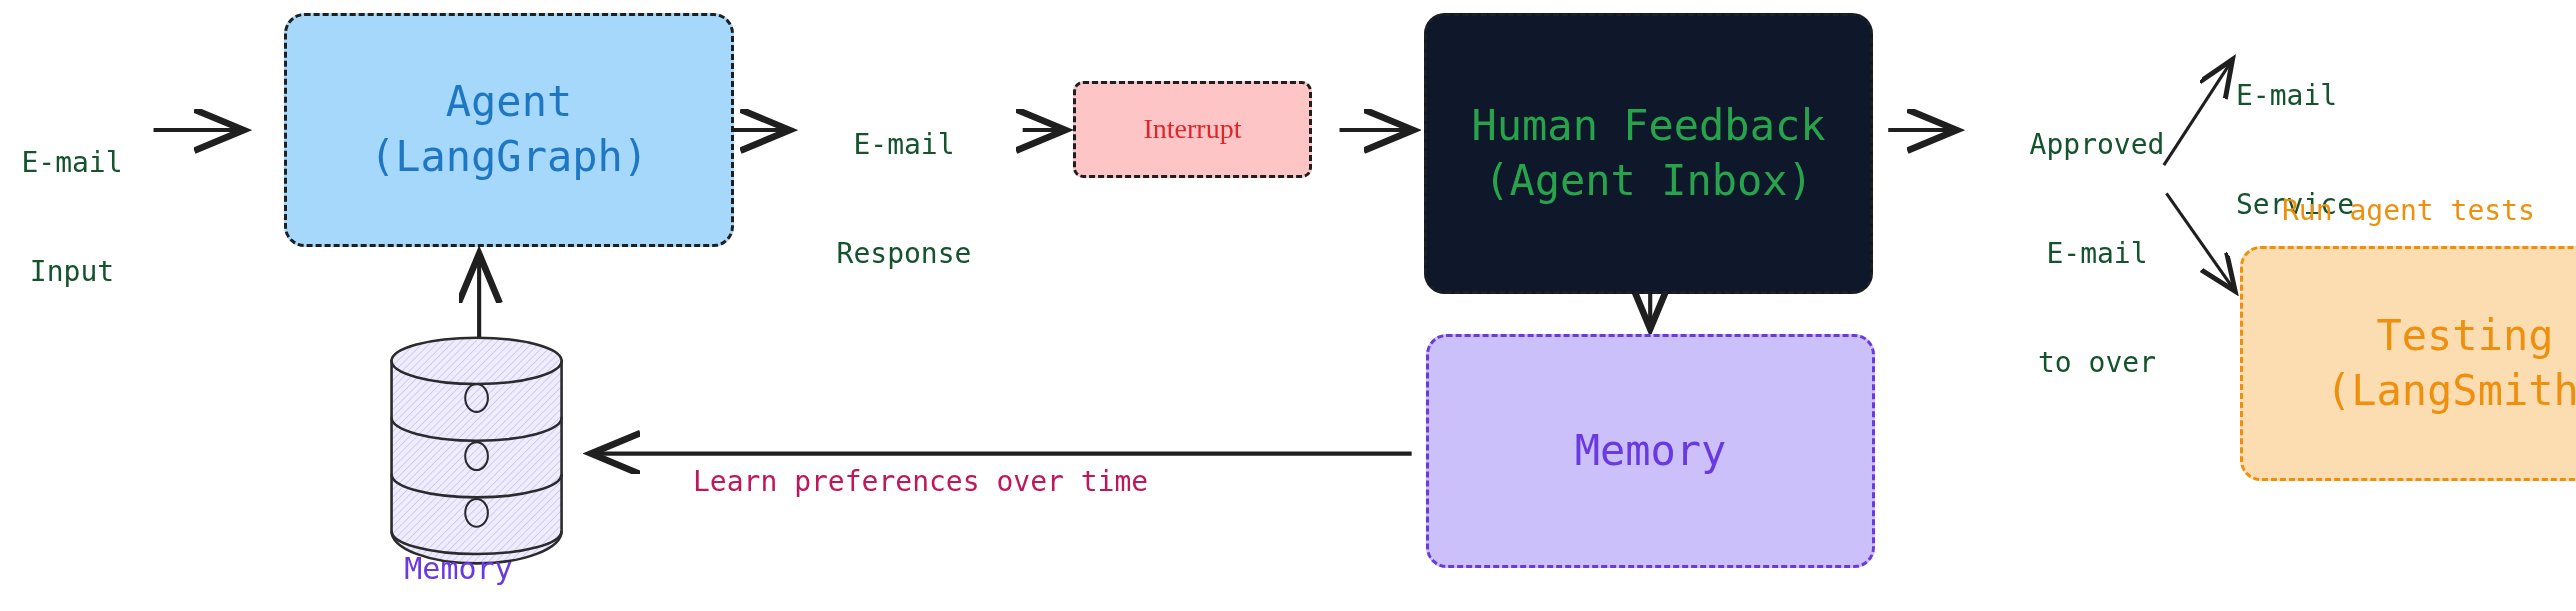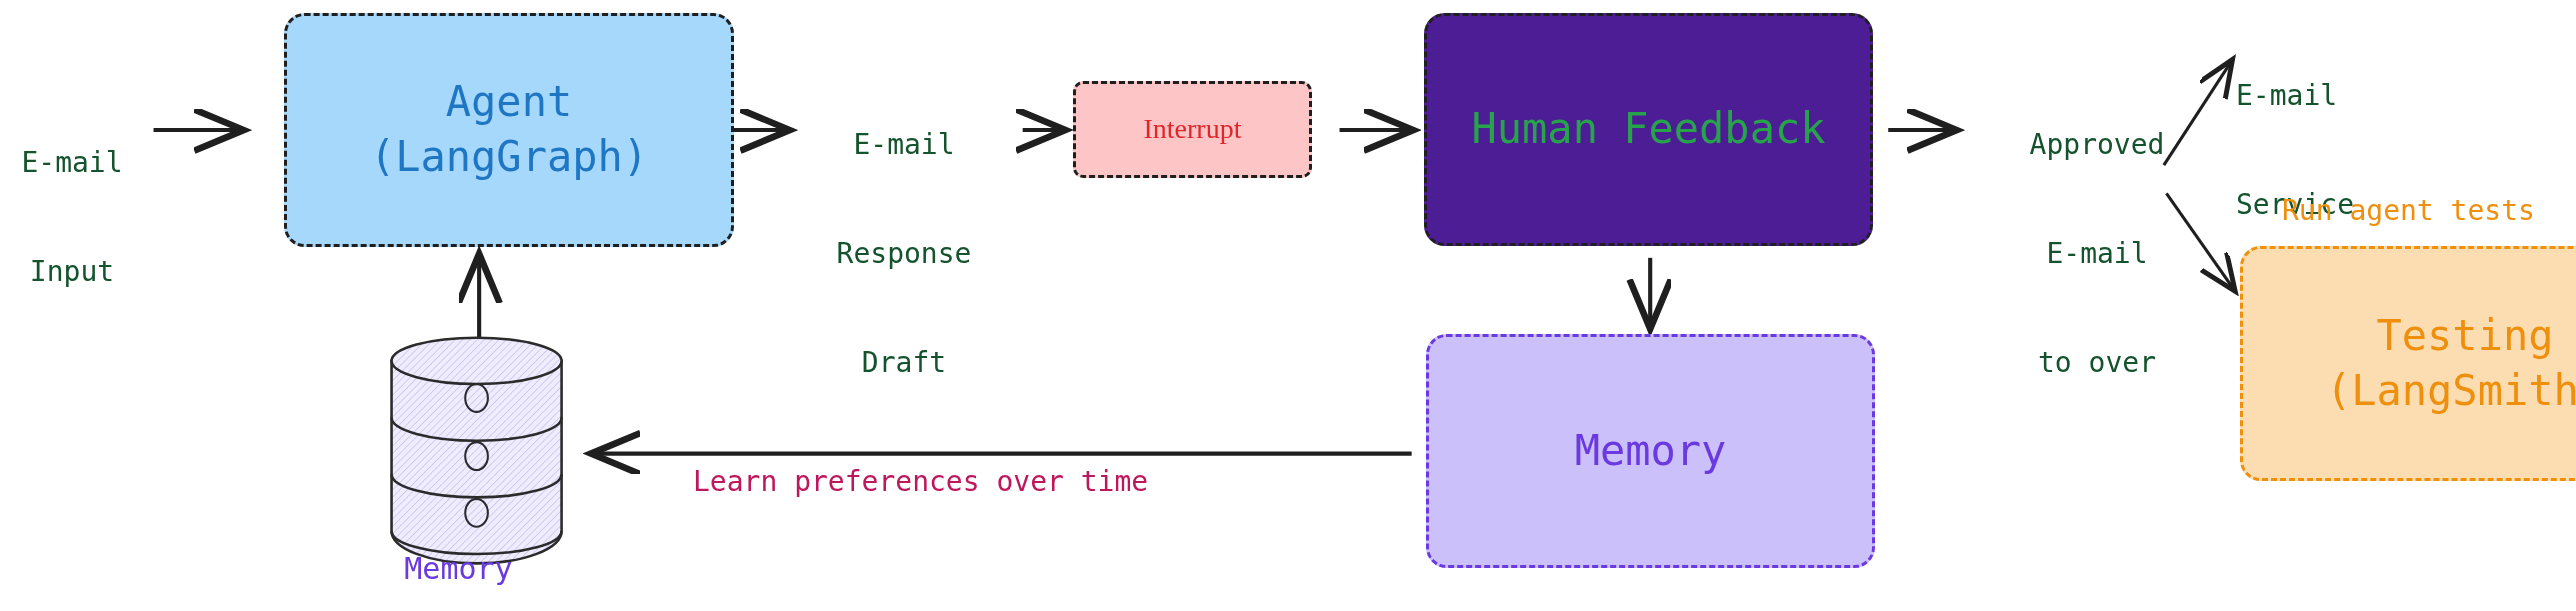--- a/index.html
+++ b/index.html
@@ -45,22 +45,22 @@
   #node-interrupt {
     left: 1073px; top: 81px; width: 239px; height: 97px;
     background: #fdc5c5;
     border: 3.1px dashed #1f1f1f;
     border-radius: 10px;
     color: #e0252b;
     font-size: 28px;
     font-family: Liberation Serif, serif;
   }
   #node-human-feedback {
-    left: 1424px; top: 13px; width: 449px; height: 233px;
-    background: #4c1d95;
+    left: 1424px; top: 13px; width: 449px; height: 281px;
+    background: #0f172a;
     border: 3.6px dashed #1f1f1f;
     color: #27a34b;
     font-size: 42px;
   }
   #node-memory-updating {
     left: 1426px; top: 334px; width: 449px; height: 234px;
     background: #ccc0fb;
     border: 3.6px dashed #6a3ae0;
     color: #6a3ae0;
     font-size: 42px;
@@ -193,40 +193,40 @@
     <span class="line">Agent</span>
     <span class="line">(LangGraph)</span>
   </div>
 
   <div class="node" id="node-interrupt">
     <span class="line">Interrupt</span>
   </div>
 
   <div class="node" id="node-human-feedback">
     <span class="line">Human Feedback</span>
+    <span class="line">(Agent Inbox)</span>
   </div>
 
   <div class="node" id="node-memory-updating">
     <span class="line">Memory</span>
   </div>
 
   <div class="node" id="node-testing">
     <span class="line">Testing</span>
     <span class="line">(LangSmith)</span>
   </div>
 
   <div class="label" id="label-email-input">
     <span class="line">E-mail</span>
     <span class="line">Input</span>
   </div>
 
   <div class="label" id="label-email-response-draft">
     <span class="line">E-mail</span>
     <span class="line">Response</span>
-    <span class="line">Draft</span>
   </div>
 
   <div class="label" id="label-approved-email">
     <span class="line">Approved</span>
     <span class="line">E-mail</span>
     <span class="line">to over</span>
   </div>
 
   <div class="label" id="label-email-service">
     <span class="line">E-mail</span>

